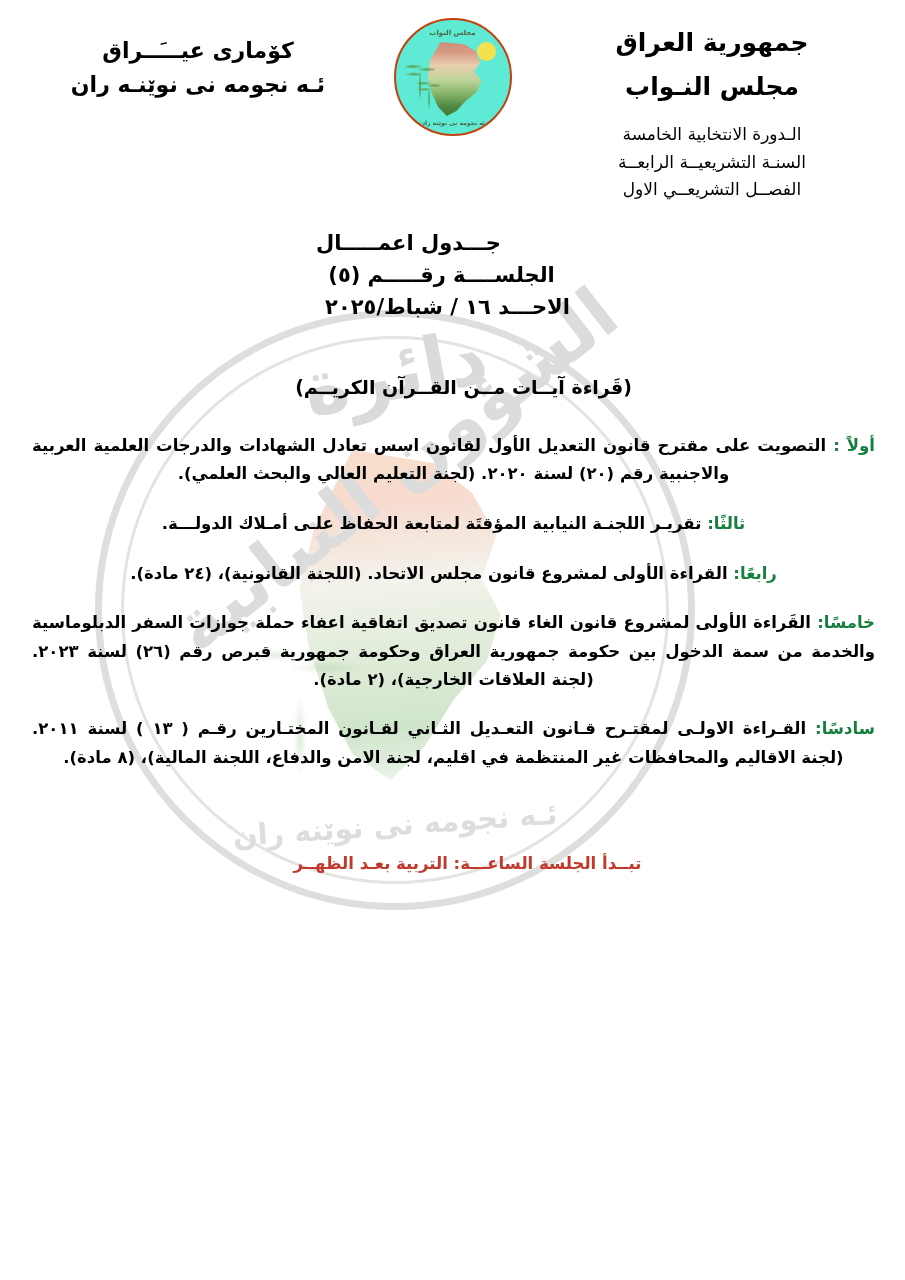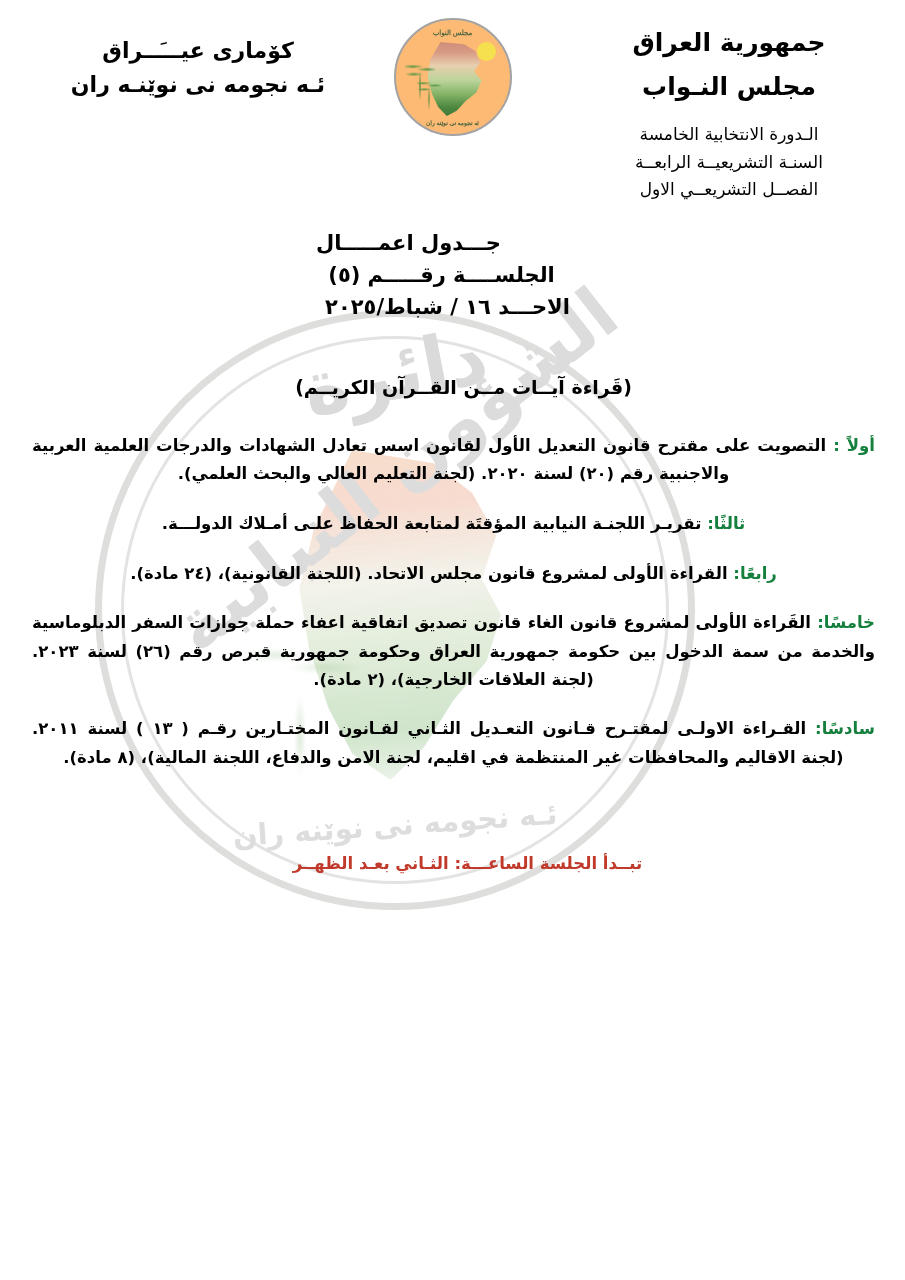--- a/index.html
+++ b/index.html
@@ -114,21 +114,21 @@
   }
 
   
   .header {
     position: relative;
     z-index: 2;
     height: 200px;
   }
   .hdr-right {
     position: absolute;
-    right: 36px;
+    right: 53px;
     top: 26px;
     width: 280px;
     text-align: center;
     line-height: 1.38;
   }
   .hdr-right .big {
     font-size: 25px;
     font-weight: bold;
     letter-spacing: 0.5px;
     margin-bottom: 9px;
@@ -165,24 +165,23 @@
     left: 50%;
     transform: translateX(-50%);
     top: 18px;
     width: 118px;
     height: 118px;
   }
   .emblem-circle {
     position: absolute;
     inset: 0;
     border-radius: 50%;
-    border: 2px solid #a3a3a3;
-    background: #fdba74;
+    border: 2px solid #c2410c;
+    background: #5eead4;
     overflow: hidden;
-    font-family: Liberation Serif, serif;
   }
   .em-sun {
     position: absolute;
     right: 14px;
     top: 22px;
     width: 19px;
     height: 19px;
     border-radius: 50%;
     background: #f5e14e;
   }
@@ -372,15 +371,15 @@
       <span>القَراءة الأولى لمشروع قانون الغاء قانون تصديق اتفاقية اعفاء حملة جوازات السفر الدبلوماسية والخدمة من سمة الدخول بين حكومة  جمهورية العراق وحكومة جمهورية قبرص رقم (٢٦) لسنة ٢٠٢٣. (لجنة العلاقات الخارجية)، (٢ مادة).</span>
     </div>
 
     <div class="agenda-item item-6">
       <span class="ord">سادسًا:</span>
       <span>القـراءة الاولـى لمقتـرح قـانون التعـديل الثـاني لقـانون المختـارين رقـم ( ١٣ ) لسنة ٢٠١١. (لجنة الاقاليم والمحافظات غير المنتظمة في اقليم، لجنة الامن والدفاع، اللجنة المالية)، (٨ مادة).</span>
     </div>
 
   </div>
 
-  <div class="footer-note">تبــدأ الجلسة الساعـــة: الثـاني بعـد الظهــر</div>
+  <div class="footer-note">تبــدأ الجلسة الساعـــة: التربية بعـد الظهــر</div>
 
 </div>
 
 </body></html>

